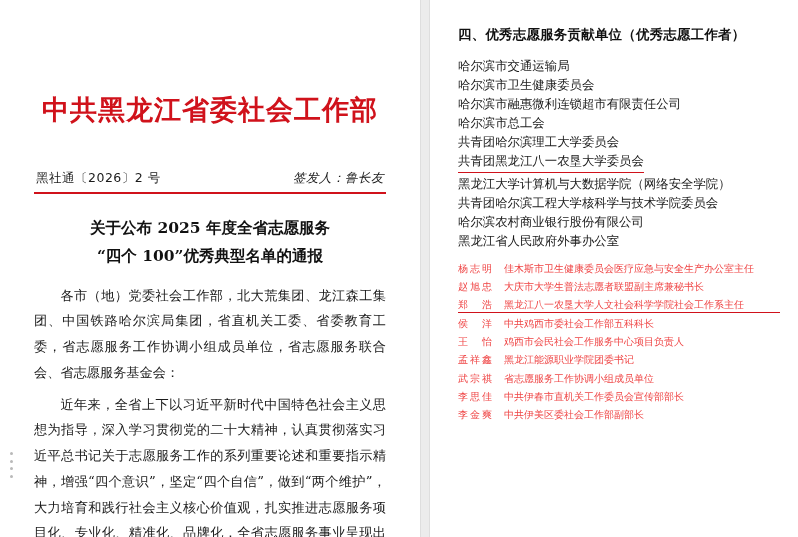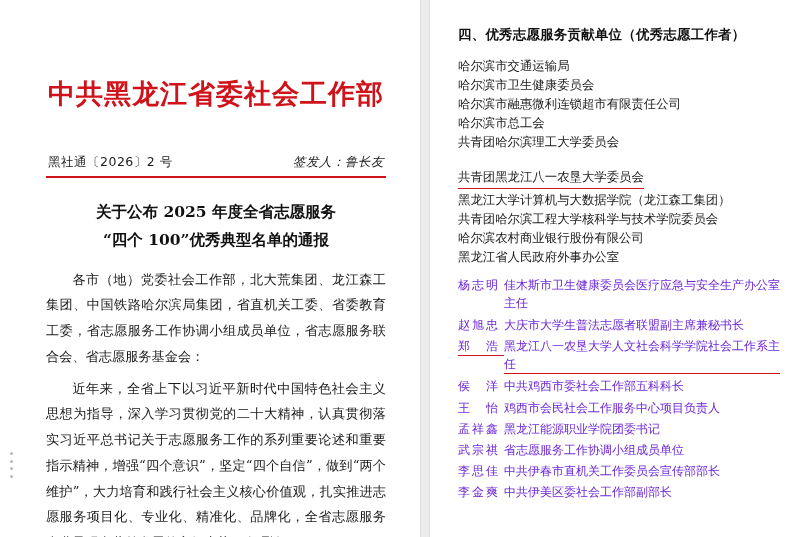--- a/index.html
+++ b/index.html
@@ -23,24 +23,23 @@
   
   .left-doc {
     position: relative;
     width: 420px;
     height: 537px;
     background: #ffffff;
     box-shadow: 0 0 0 1px #dedede;
     overflow: hidden;
   }
   .left-inner {
-    padding: 28px 34px 0 34px;
+    padding: 44px 34px 0 34px;
     box-sizing: border-box;
     height: 100%;
-    margin-left: 12px;
   }
   .doc-title {
     color: #d0121b;
     font-family: "DejaVu Serif", "Liberation Serif", serif;
     font-weight: bold;
     font-size: 27px;
     letter-spacing: 1px;
     text-align: center;
     margin-top: 50px;
     line-height: 1.2;
@@ -125,35 +124,34 @@
     margin: 0 0 11px 0;
     letter-spacing: .3px;
   }
   .unit-line {
     font-family: "DejaVu Serif", "Liberation Serif", serif;
     font-size: 12.4px;
     color: #1a1a1a;
     line-height: 1.0;
     padding: 4.6px 0;
     white-space: nowrap;
-    margin-top: 16px;
   }
   .unit-line.hl {
     position: relative;
     display: inline-block;
     border-bottom: 1.6px solid #d0121b;
   }
   .unit-wrap { display: block; }
   .person-block { margin-top: 10px; }
   .person-row {
     display: flex;
     align-items: flex-start;
     font-family: "DejaVu Serif", "Liberation Serif", serif;
-    font-size: 12px;
-    color: #6d28d9;
+    font-size: 10px;
+    color: #ef4444;
     line-height: 1.52;
     padding: 1.5px 0;
     justify-content: space-between;
   }
   .person-row .nm {
     width: 46px;
     flex: 0 0 46px;
     letter-spacing: 2px;
   }
   .person-row .org { flex: 1 1 auto; }
@@ -215,21 +213,21 @@
 
       <div class="sec-head">四、优秀志愿服务贡献单位（优秀志愿工作者）</div>
 
       <div>
         <div class="unit-wrap"><span class="unit-line">哈尔滨市交通运输局</span></div>
         <div class="unit-wrap"><span class="unit-line">哈尔滨市卫生健康委员会</span></div>
         <div class="unit-wrap"><span class="unit-line">哈尔滨市融惠微利连锁超市有限责任公司</span></div>
         <div class="unit-wrap"><span class="unit-line">哈尔滨市总工会</span></div>
         <div class="unit-wrap"><span class="unit-line">共青团哈尔滨理工大学委员会</span></div>
         <div class="unit-wrap"><span class="unit-line hl">共青团黑龙江八一农垦大学委员会</span></div>
-        <div class="unit-wrap"><span class="unit-line">黑龙江大学计算机与大数据学院（龙江森工集团）</span></div>
+        <div class="unit-wrap"><span class="unit-line">黑龙江大学计算机与大数据学院（网络安全学院）</span></div>
         <div class="unit-wrap"><span class="unit-line">共青团哈尔滨工程大学核科学与技术学院委员会</span></div>
         <div class="unit-wrap"><span class="unit-line">哈尔滨农村商业银行股份有限公司</span></div>
         <div class="unit-wrap"><span class="unit-line">黑龙江省人民政府外事办公室</span></div>
       </div>
 
       <div class="person-block">
         <div class="person-row two-line">
           <span class="nm">杨志明</span>
           <span class="org">佳木斯市卫生健康委员会医疗应急与安全生产办公室主任</span>
         </div>

